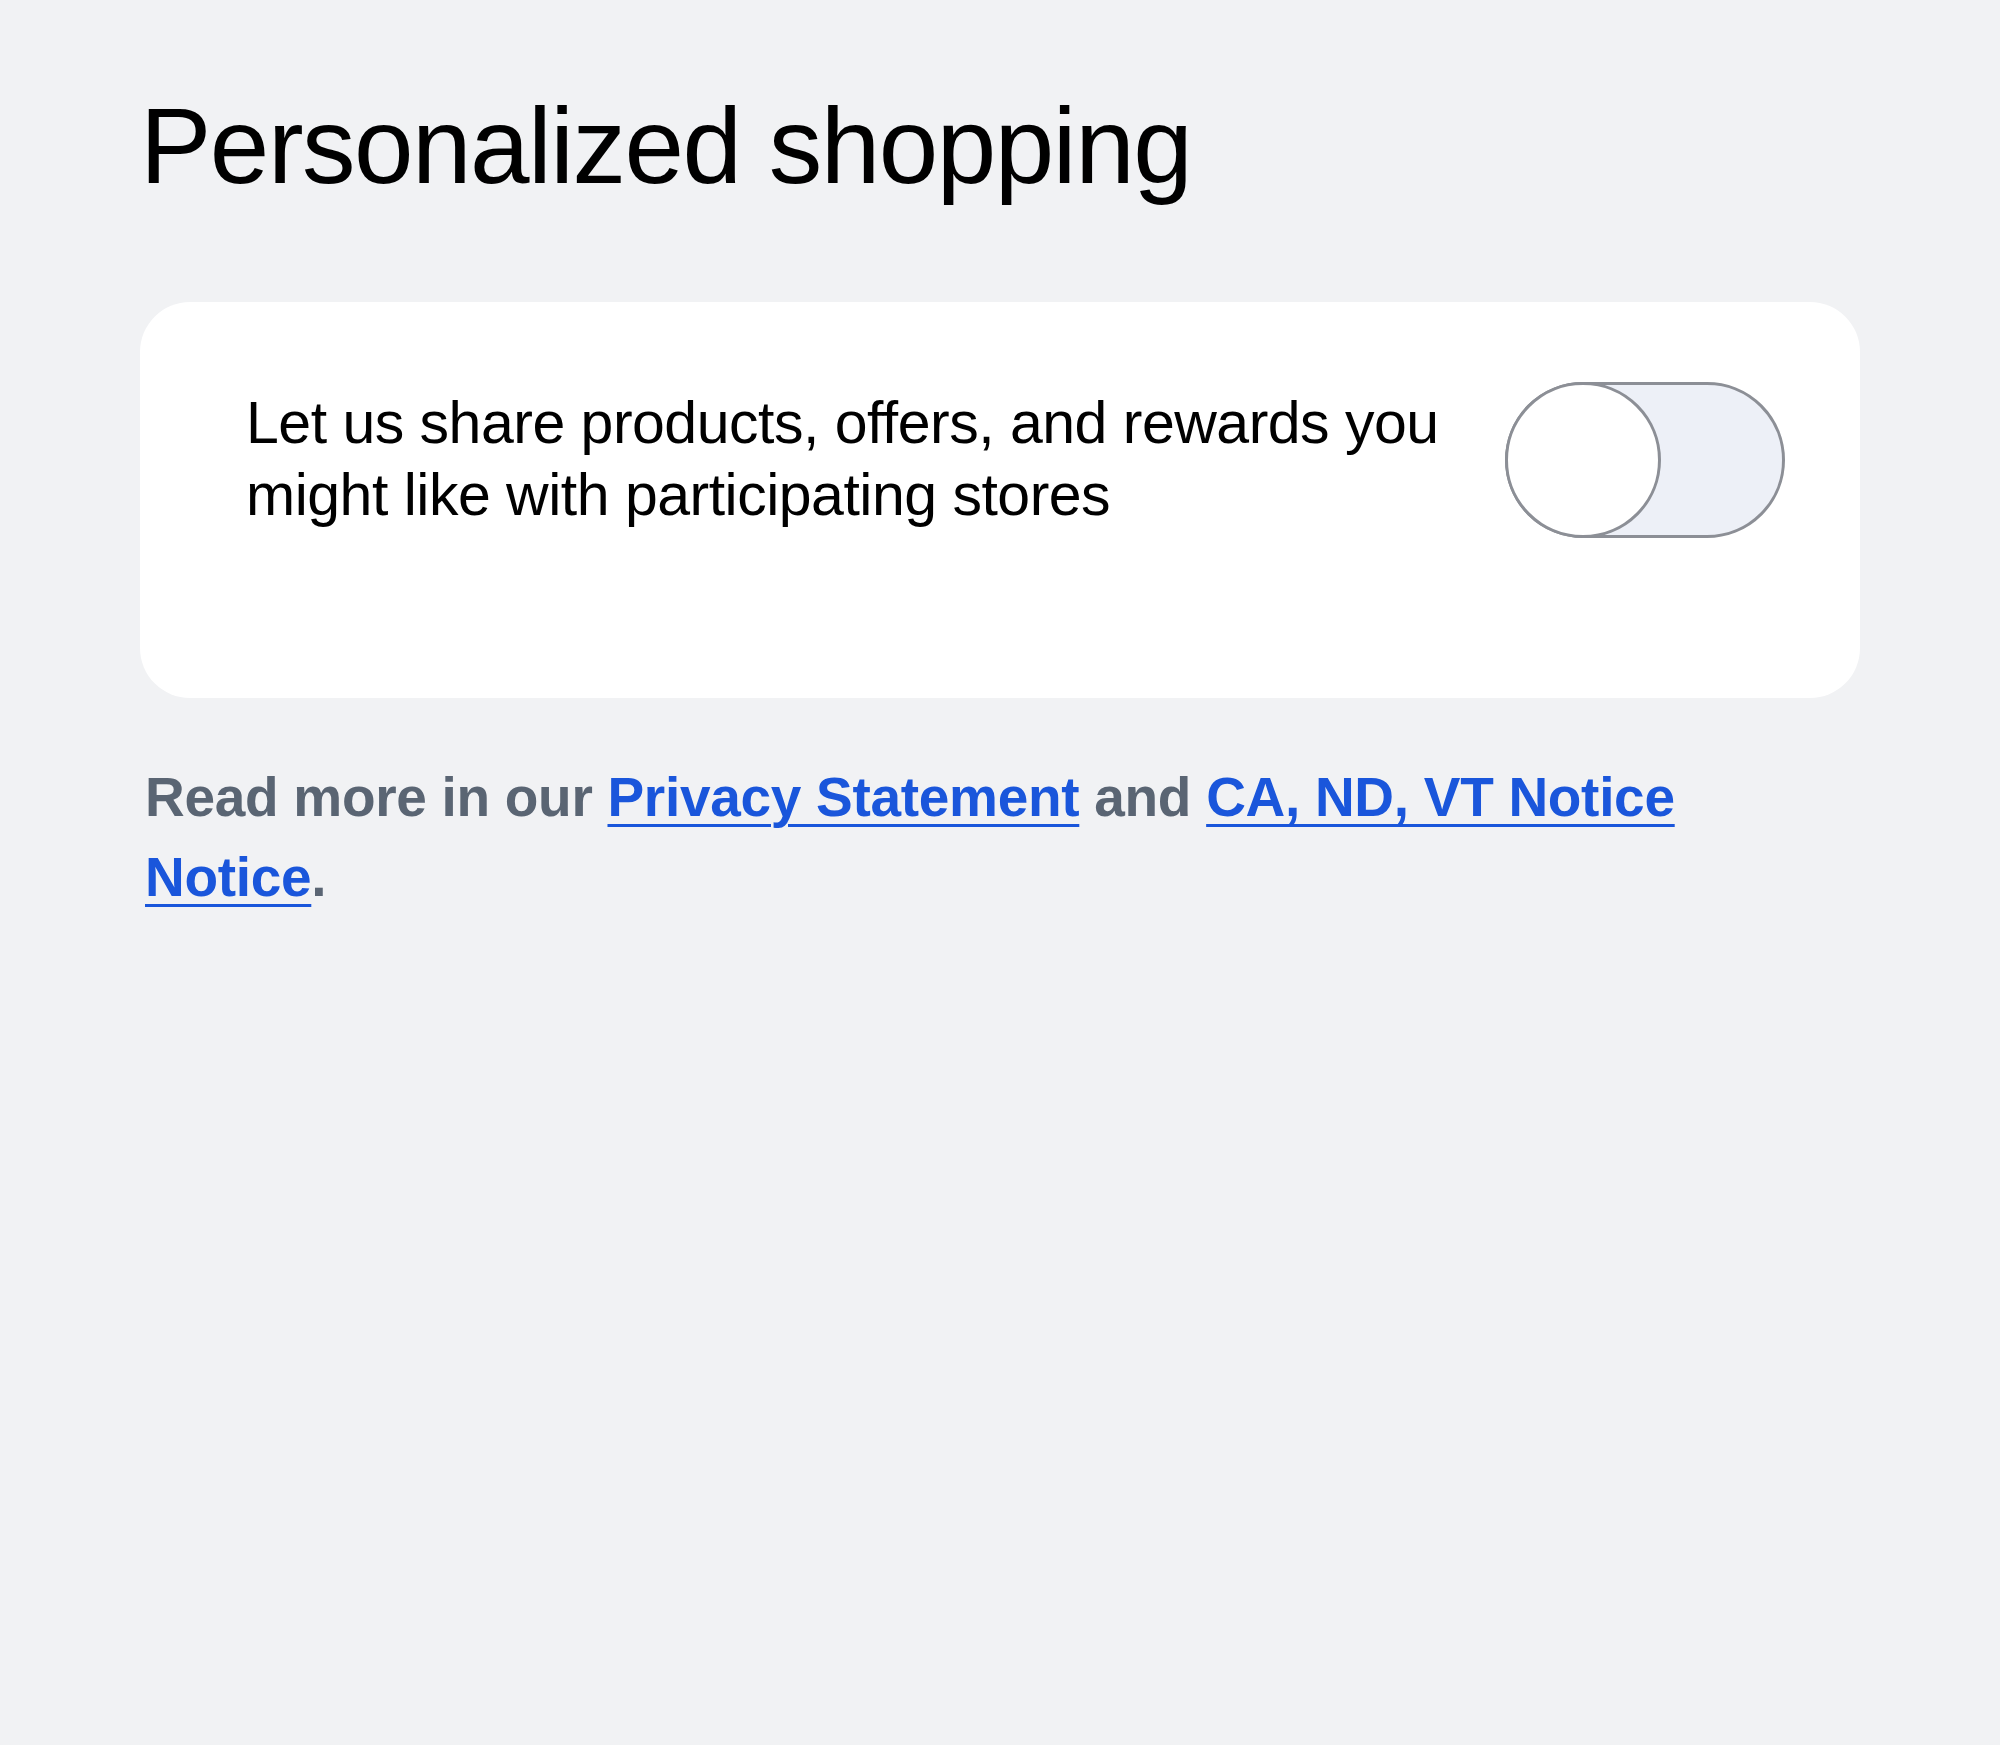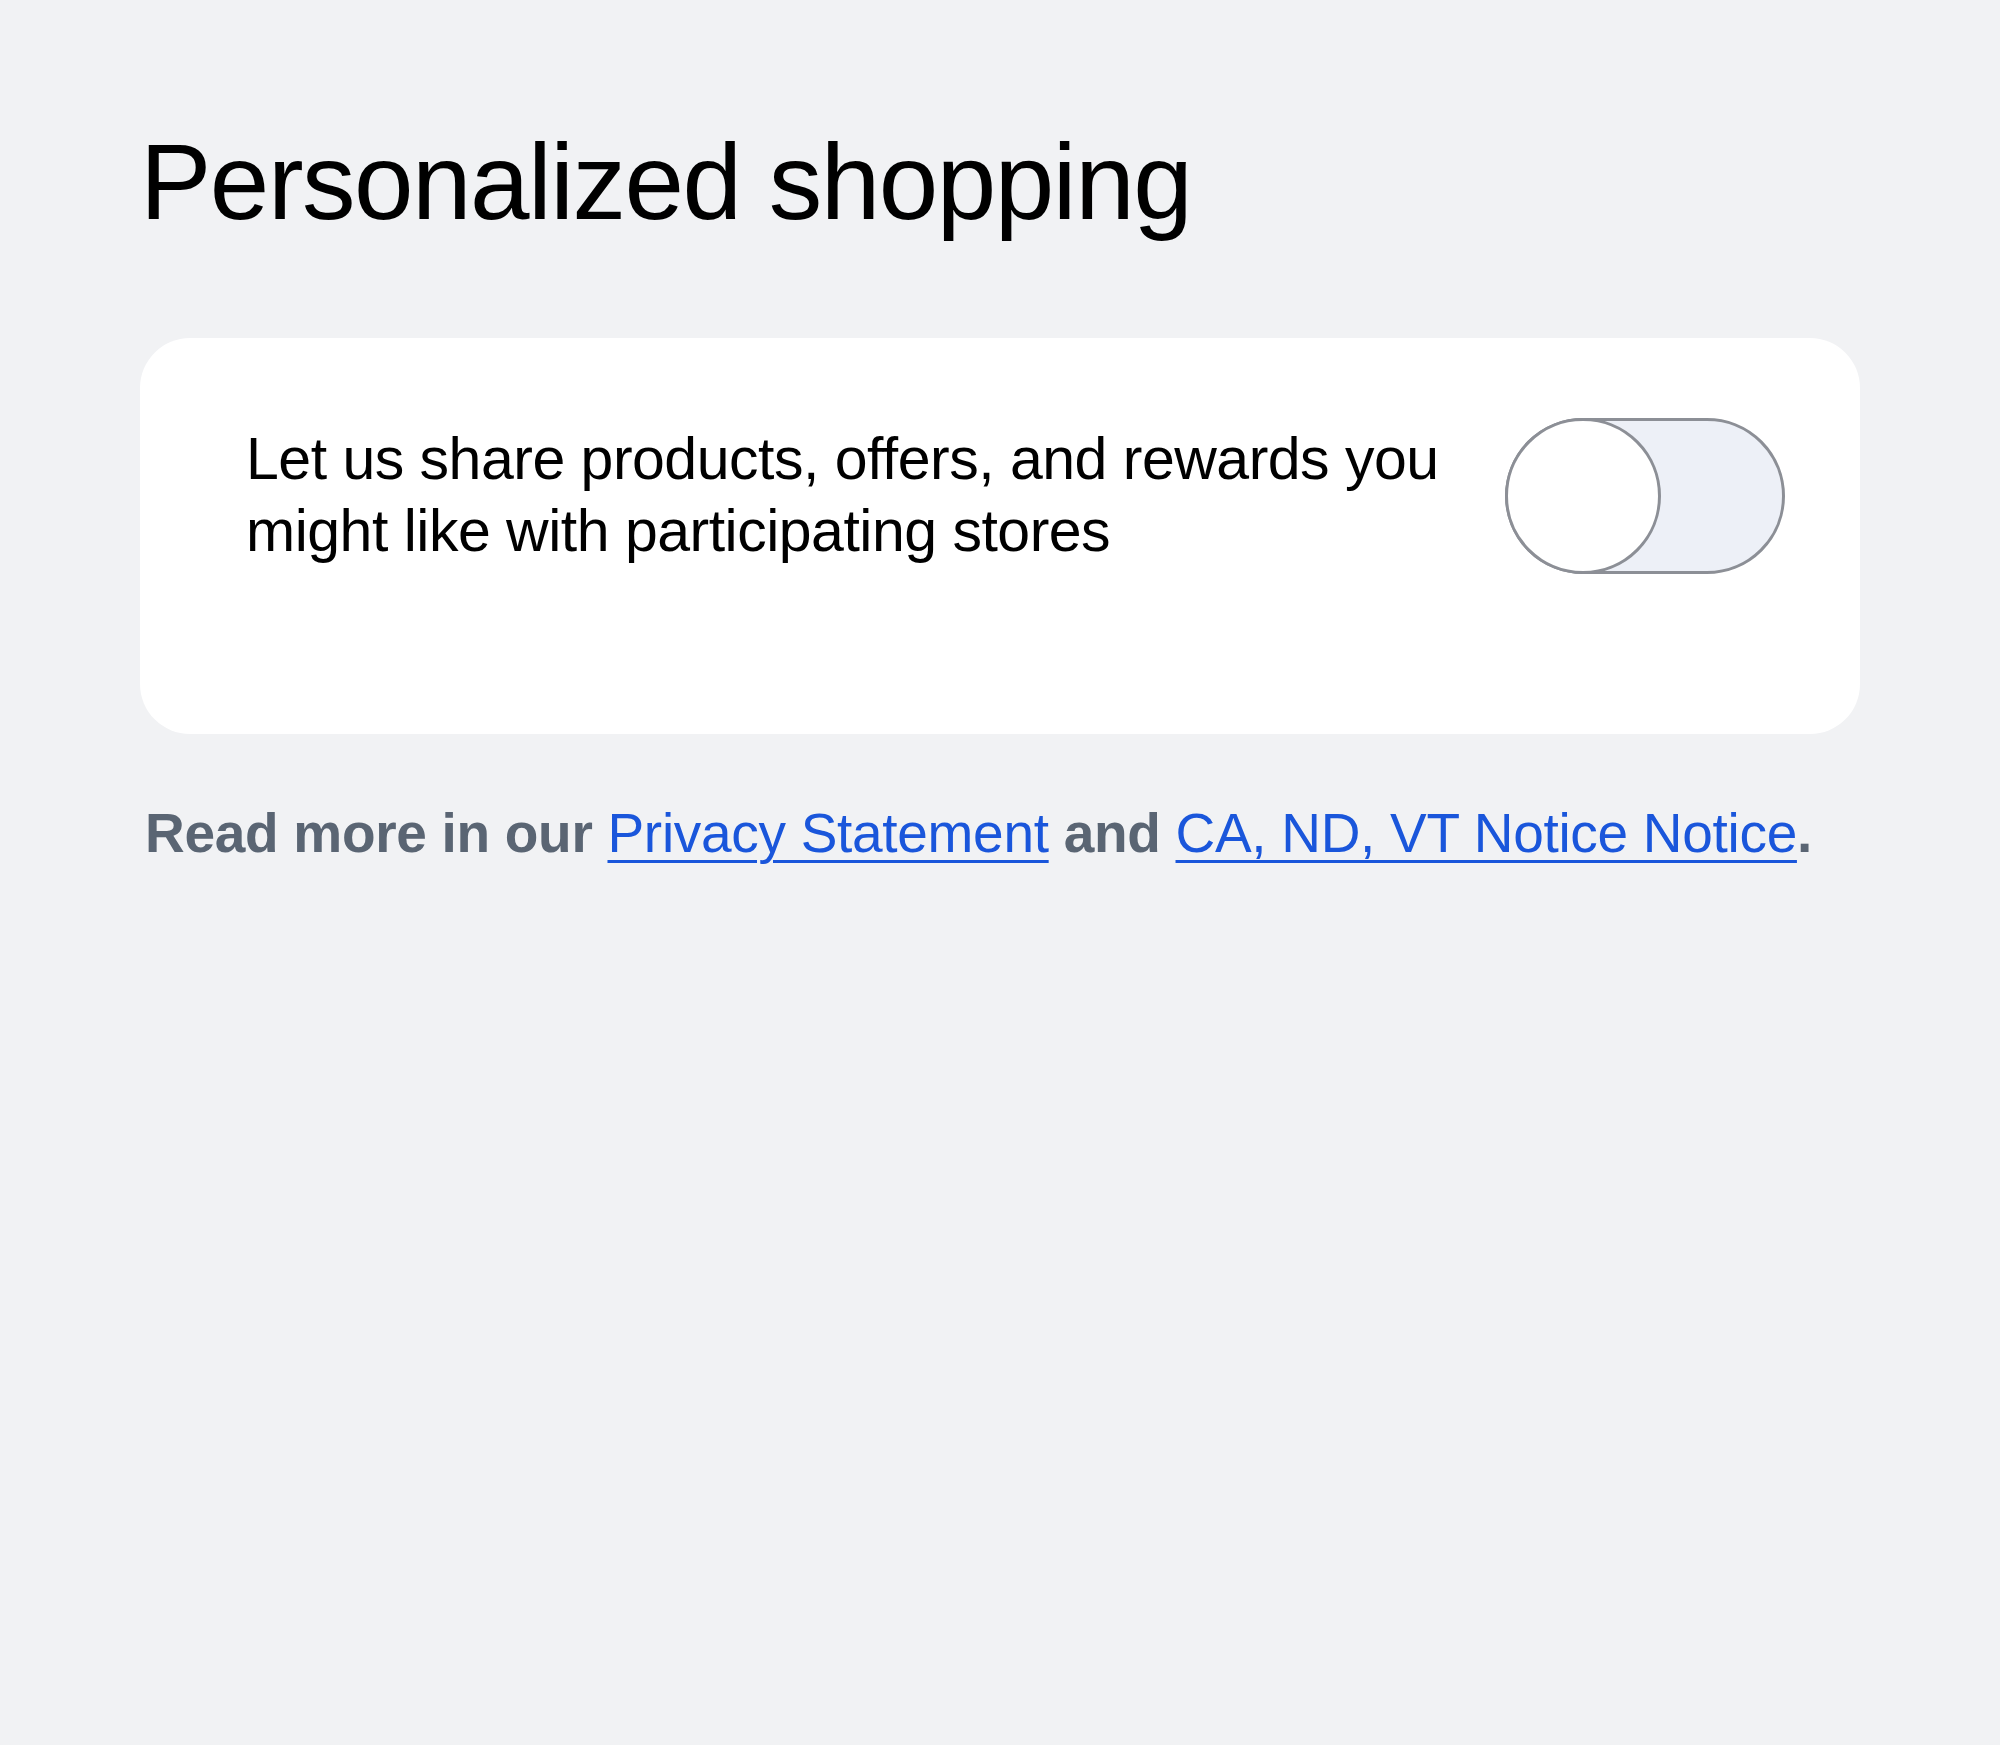--- a/index.html
+++ b/index.html
@@ -16,21 +16,20 @@
       padding: 90px 140px;
     }
     
     .page-title {
       font-size: 107px;
       font-weight: 500;
       color: #000000;
       margin-bottom: 100px;
       letter-spacing: -1.5px;
       line-height: 1.05;
-      margin-top: 36px;
     }
     
     .card {
       background-color: #ffffff;
       border-radius: 50px;
       padding: 80px 75px 80px 75px;
       margin-bottom: 60px;
     }
     
     .toggle-row {
@@ -101,21 +100,21 @@
       letter-spacing: -0.3px;
     }
     
     .footer-text {
       color: #5a6573;
       font-weight: 700;
     }
     
     .footer-link {
       color: #1a56db;
-      font-weight: 400;
+      font-weight: 700;
       text-decoration: underline;
       text-underline-offset: 8px;
       text-decoration-thickness: 3px;
       cursor: pointer;
     }
   </style>
 </head>
 <body>
 
 <h1 class="page-title">Personalized shopping</h1>

